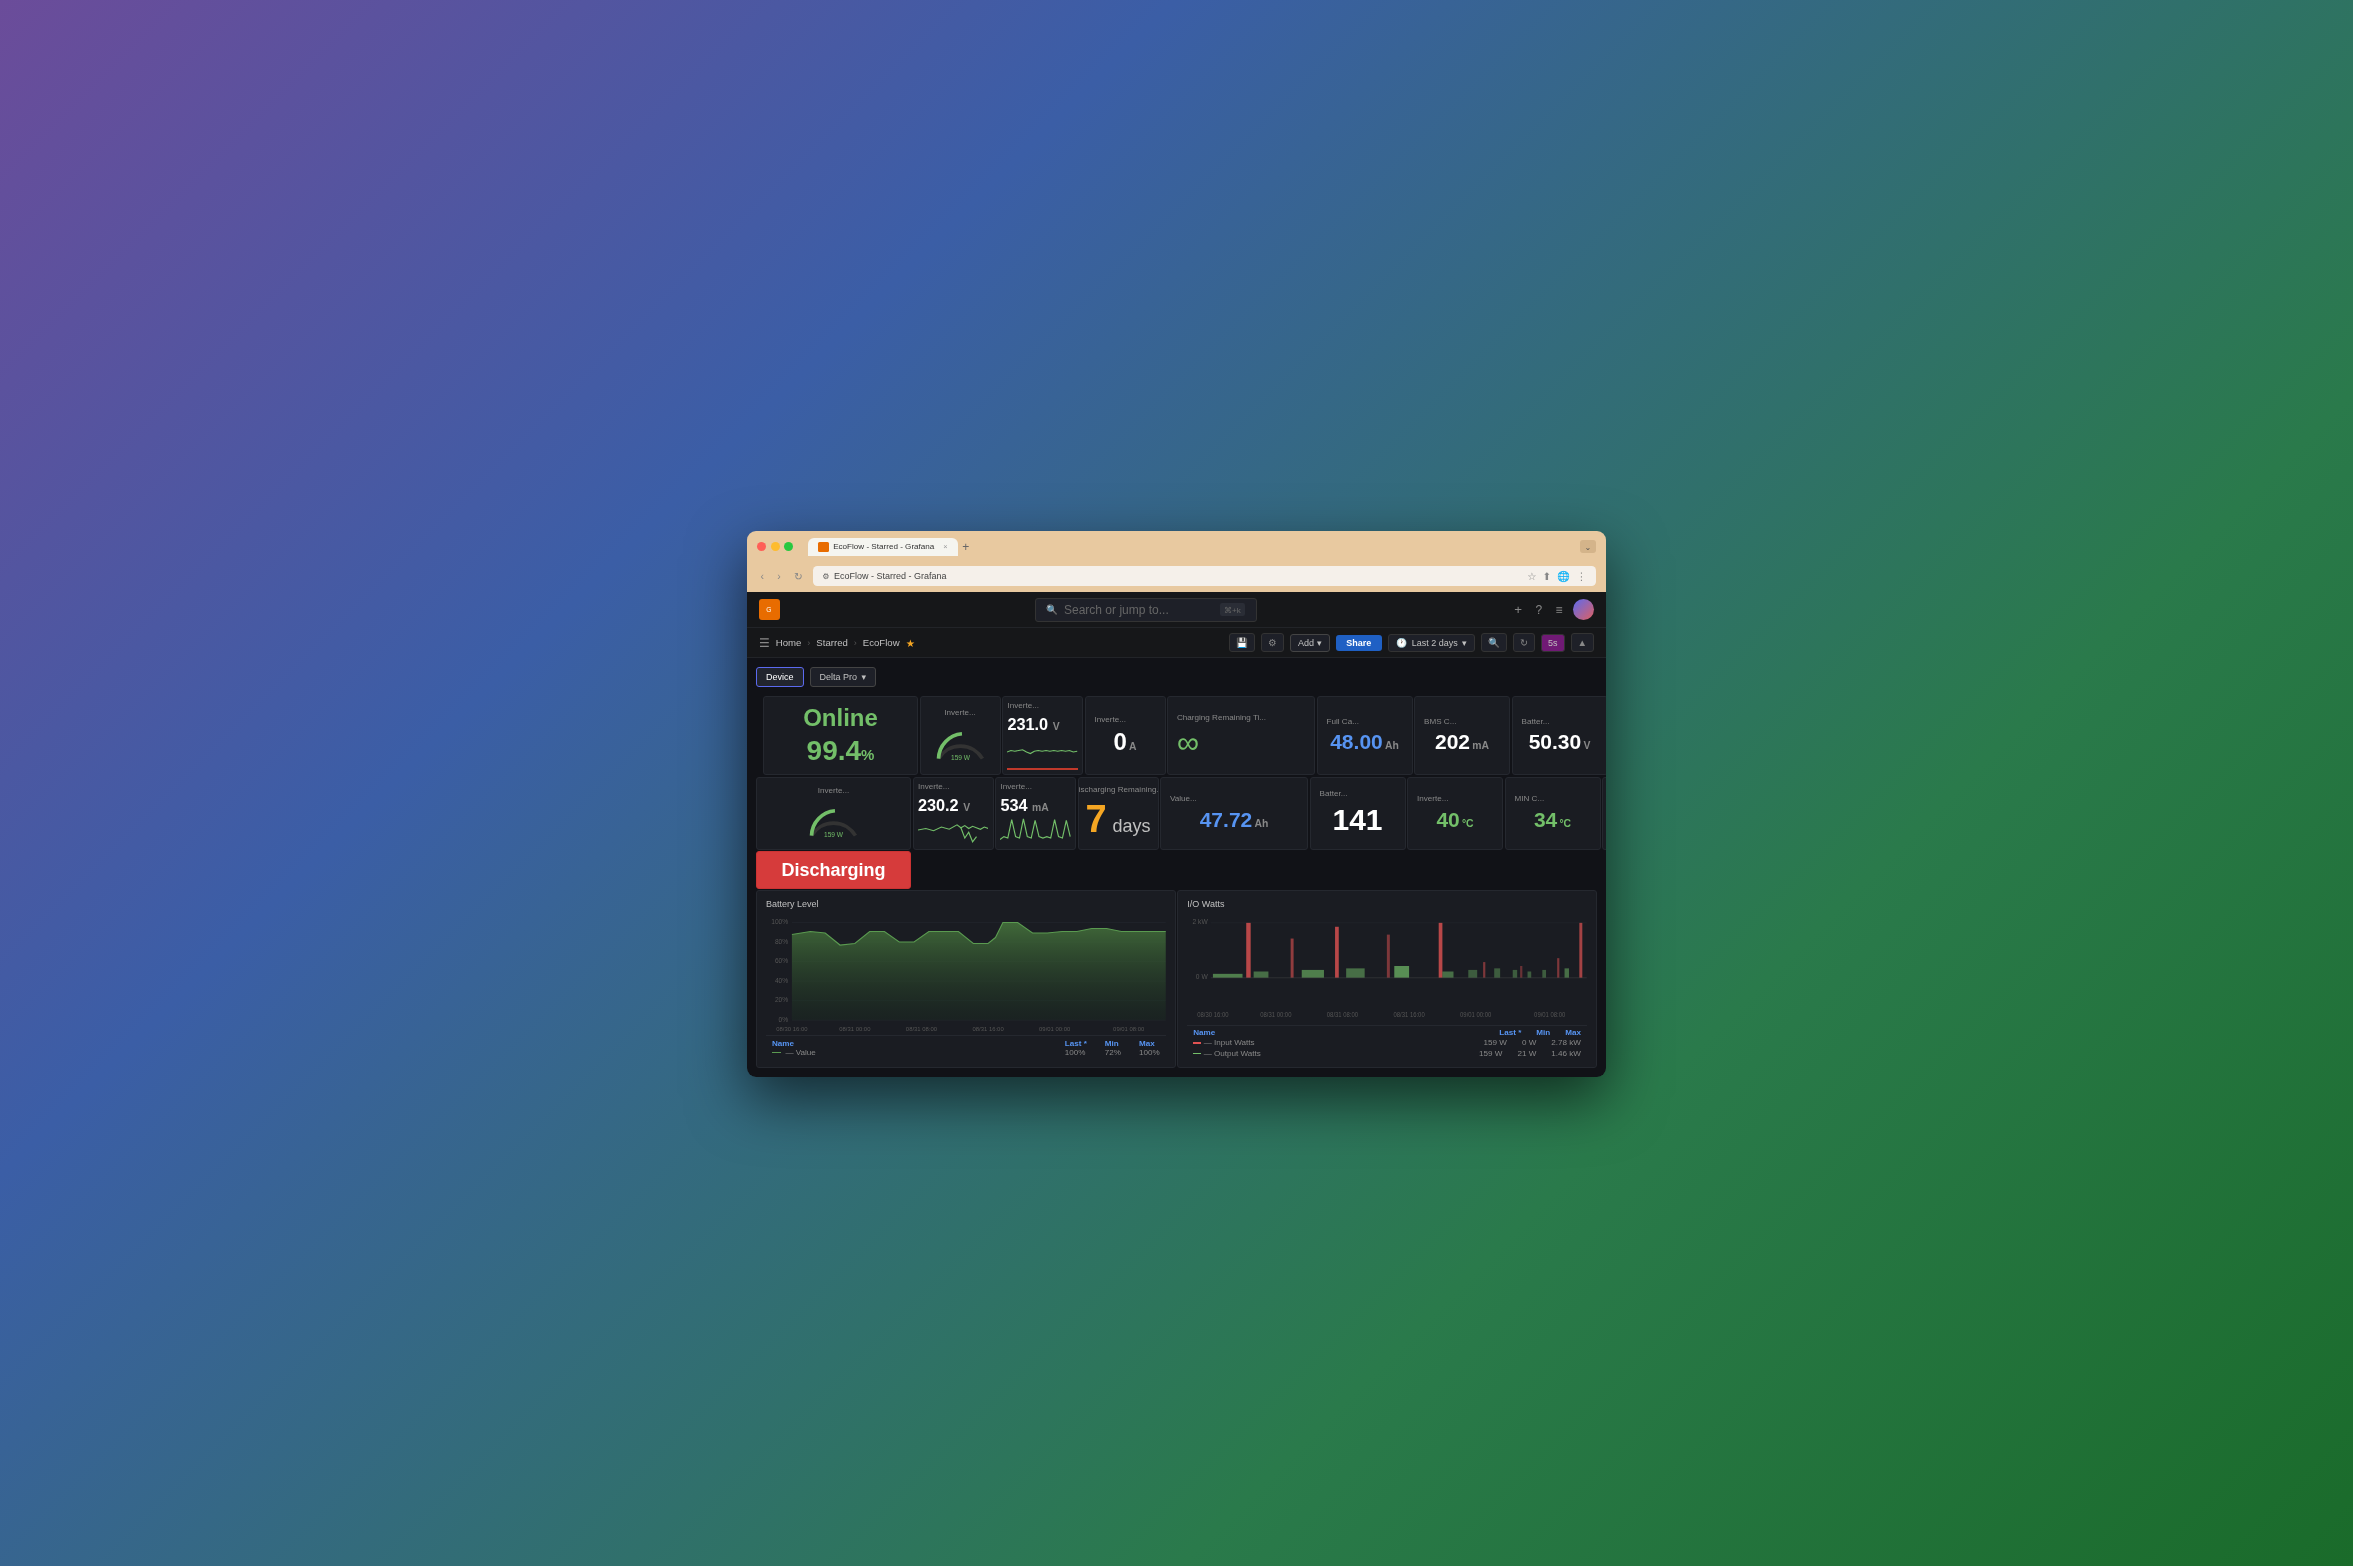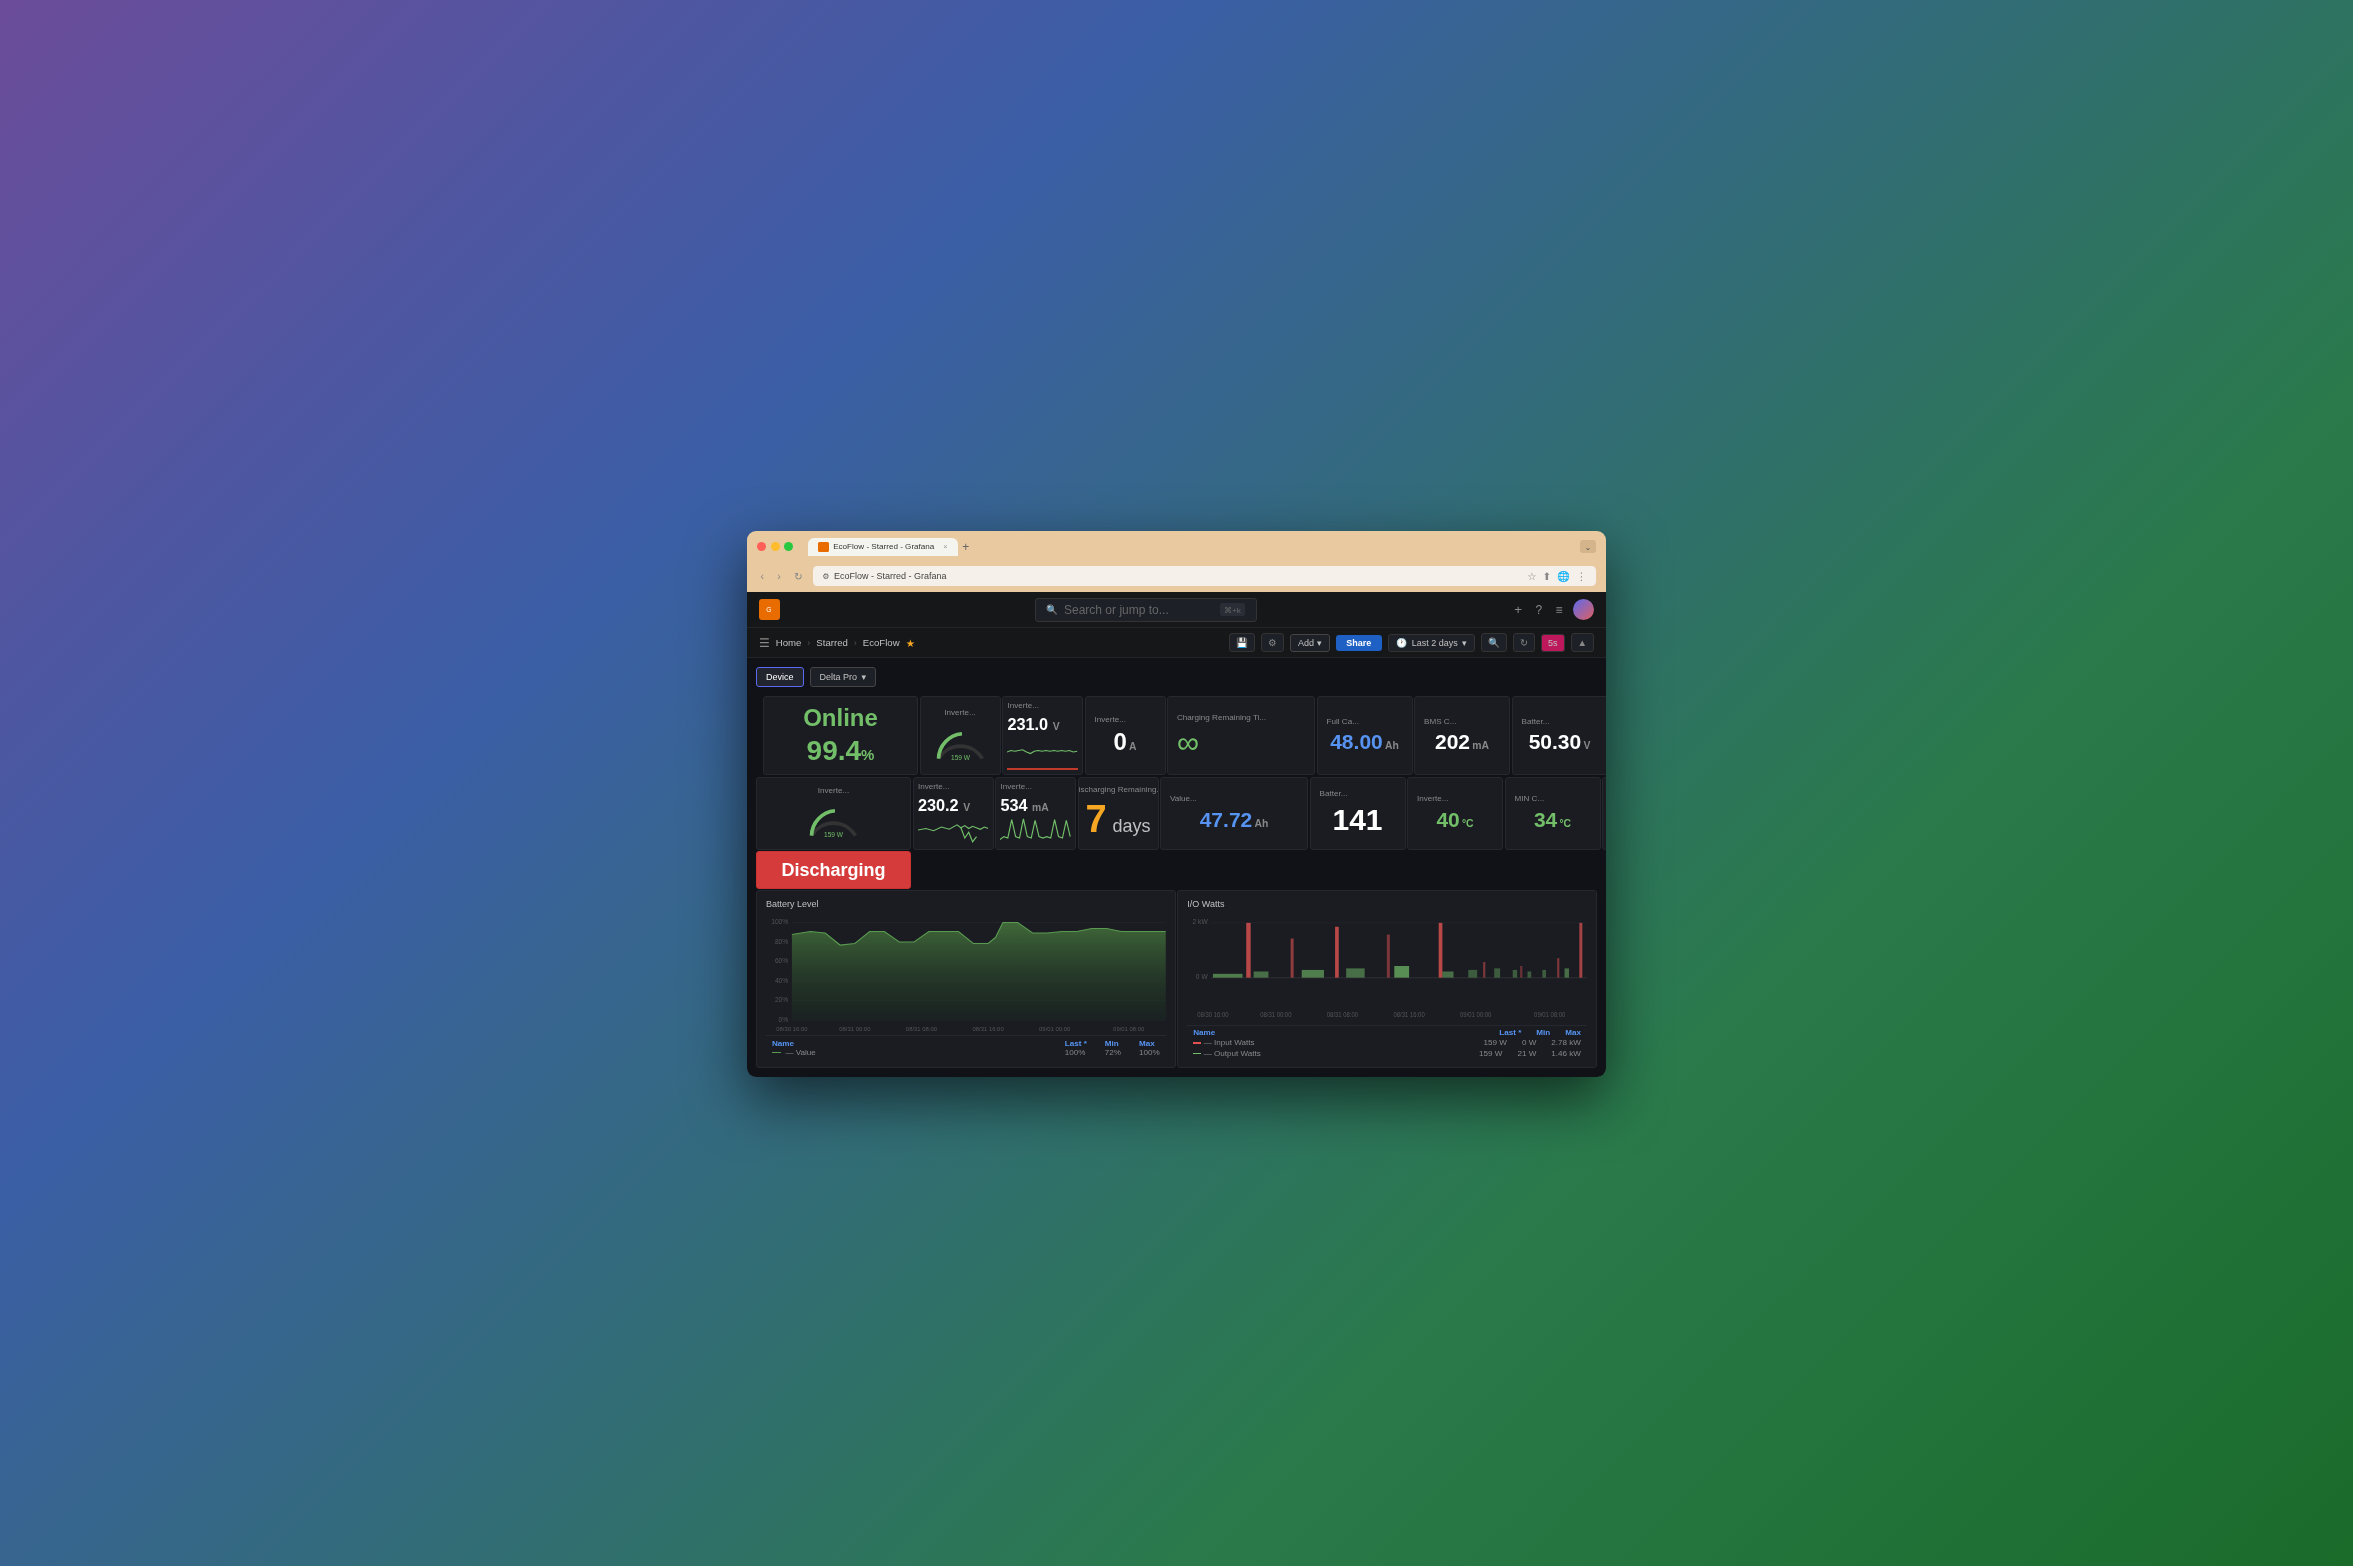--- a/index.html
+++ b/index.html
@@ -236,21 +236,21 @@
       background: #1e2028;
       border: 0.7px solid #333;
       border-radius: 3px;
       padding: 3px 7.4px;
       color: #c0c0c0;
       font-size: 9px;
       cursor: pointer;
       display: flex; align-items: center; gap: 4.4px;
     }
     .refresh-rate {
-      background: #be185d;
+      background: #701a75;
       border: 0.7px solid #333;
       border-radius: 3px;
       padding: 3px 6px;
       color: #c0c0c0;
       font-size: 9px;
       cursor: pointer;
     }
 
     
     .dashboard-content {

